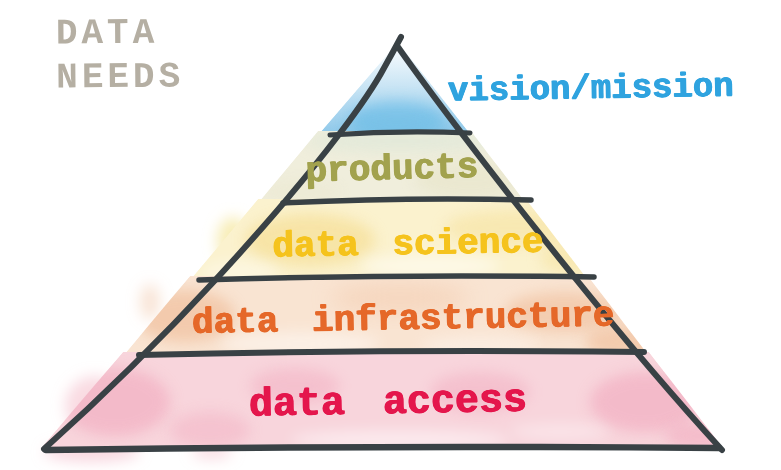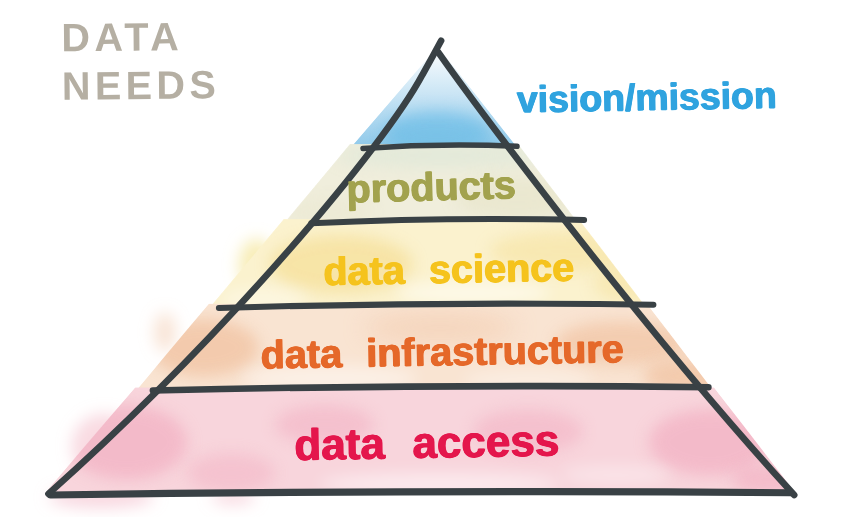--- a/index.html
+++ b/index.html
@@ -1,21 +1,21 @@
 <!DOCTYPE html>
 <html><head>
 <meta charset="utf-8">
 <style>
   html,body{margin:0;padding:0;background:#ffffff;}
   .canvas{
     position:relative;
     width:753px;height:470px;
     background:#ffffff;
     overflow:hidden;
-    font-family:Liberation Sans, sans-serif;
+    font-family:Liberation Mono, monospace;
   }
   .title{
     position:absolute;left:56px;top:12px;
     font-weight:bold;
     font-size:36px;line-height:1.22;
     letter-spacing:4px;
     color:#B5AFA3;
     transform:rotate(-0.5deg);
   }
   .title span{display:block;}

